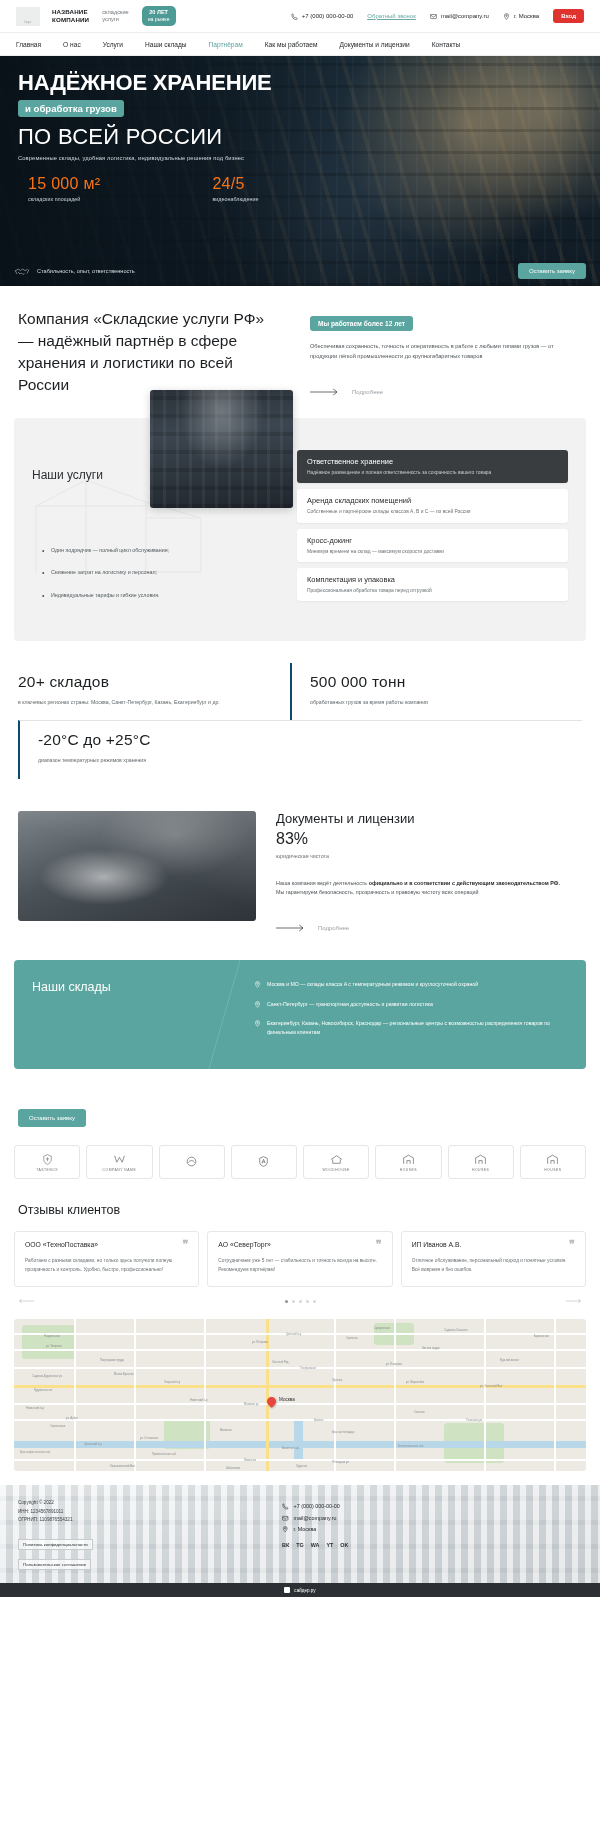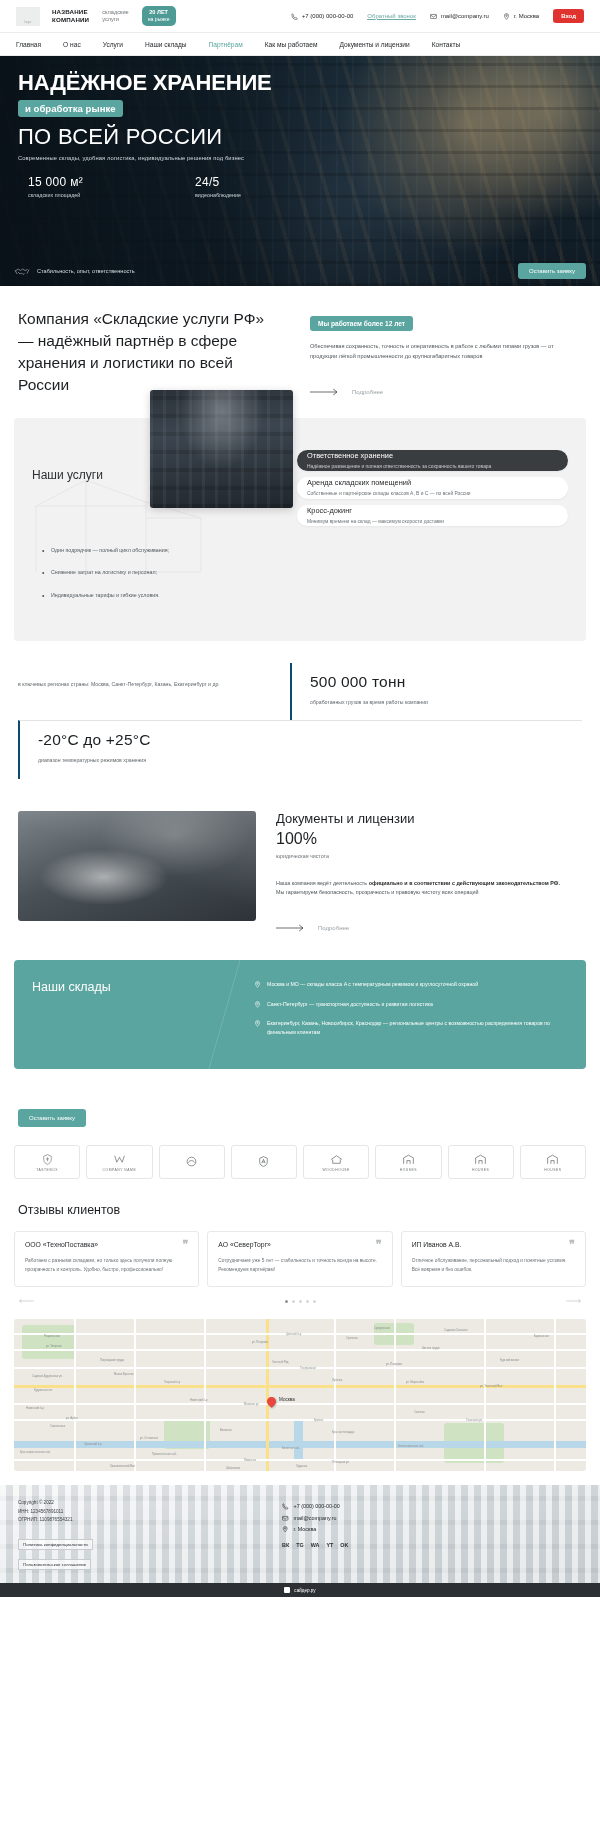--- a/index.html
+++ b/index.html
@@ -63,21 +63,21 @@
   }
   .hero-inner { position:absolute; inset:0; padding:16px 18px; }
   .h-title { font-size:22px; font-weight:bold; color:#fff; letter-spacing:-.2px; line-height:1; }
   .h-badge {
     display:inline-block; background:#5aa59f; color:#fff; font-size:9.6px; font-weight:bold;
     padding:3px 7px; border-radius:3px; margin-top:6px;
   }
   .h-title2 { font-size:22px; color:#fff; margin-top:9px; line-height:1; letter-spacing:.3px; font-weight:400; }
   .h-sub { font-size:5.8px; color:#cfd8dd; margin-top:7px; letter-spacing:.1px; }
   .h-stats { display:flex; gap:112px; margin-top:14px; padding-left:10px; }
-  .h-stat-n { font-size:12px; color:#ffffff; font-weight:400; letter-spacing:.3px; }
+  .h-stat-n { font-size:16px; color:#f97316; font-weight:400; letter-spacing:.3px; }
   .h-stat-l { font-size:5.4px; color:#c6d0d6; margin-top:3px; }
   .hero-bottom {
     position:absolute; left:0; right:0; bottom:0; height:30px;
     display:flex; align-items:center; padding:0 14px; gap:7px;
   }
   .hb-icon { width:16px; height:13px; opacity:.75; }
   .hb-text { font-size:5.6px; color:#d6dee3; }
   .cta-btn {
     margin-left:auto; background:#5aa59f; color:#fff; border:0; border-radius:3px;
     font-size:6px; padding:5px 11px; cursor:pointer;
@@ -109,21 +109,21 @@
     background:linear-gradient(175deg,#2a3138 0%,#3c4650 35%,#20262c 100%);
     box-shadow:0 2px 8px rgba(0,0,0,.18);
   }
   .svc-photo:after { content:""; position:absolute; inset:0;
     background:
       radial-gradient(ellipse at 50% 18%, rgba(255,255,255,.30), transparent 42%),
       repeating-linear-gradient(90deg, rgba(255,255,255,.05) 0 3px, transparent 3px 13px),
       repeating-linear-gradient(0deg, rgba(0,0,0,.14) 0 4px, transparent 4px 18px);
   }
   .svc-list { position:absolute; left:283px; right:18px; top:32px; }
-  .svc-item { background:#fff; border-radius:12px; padding:1px 10px; margin-bottom:6px; box-shadow:0 1px 2px rgba(0,0,0,.05); }
+  .svc-item { background:#fff; border-radius:3px; padding:7px 10px; margin-bottom:6px; box-shadow:0 1px 2px rgba(0,0,0,.05); }
   .svc-item.dark { background:#3a3d40; }
   .svc-n { font-size:7.4px; color:#1f2225; font-weight:400; }
   .svc-item.dark .svc-n { color:#fff; }
   .svc-d { font-size:4.9px; color:#6b7175; margin-top:3px; line-height:1.5; }
   .svc-item.dark .svc-d { color:#c8cccf; }
 
   
   .numbers { padding:22px 18px 8px; }
   .num-row { display:flex; gap:0; }
   .num-cell { flex:1; padding:10px 14px 14px 0; }
@@ -277,21 +277,21 @@
     <a href="#">Как мы работаем</a>
     <a href="#">Документы и лицензии</a>
     <a href="#">Контакты</a>
   </nav>
 
   <section class="hero">
     <div class="hero-bg"></div>
     <div class="hero-vig"></div>
     <div class="hero-inner">
       <div class="h-title">НАДЁЖНОЕ ХРАНЕНИЕ</div>
-      <div class="h-badge">и обработка рынке</div>
+      <div class="h-badge">и обработка грузов</div>
       <div class="h-title2">ПО ВСЕЙ РОССИИ</div>
       <div class="h-sub">Современные склады, удобная логистика, индивидуальные решения под бизнес</div>
       <div class="h-stats">
         <div>
           <div class="h-stat-n">15 000 м²</div>
           <div class="h-stat-l">складских площадей</div>
         </div>
         <div>
           <div class="h-stat-n">24/5</div>
           <div class="h-stat-l">видеонаблюдение</div>
@@ -346,46 +346,51 @@
         <div class="svc-d">Надёжное размещение и полная ответственность за сохранность вашего товара</div>
       </div>
       <div class="svc-item">
         <div class="svc-n">Аренда складских помещений</div>
         <div class="svc-d">Собственные и партнёрские склады классов A, B и C — по всей России</div>
       </div>
       <div class="svc-item">
         <div class="svc-n">Кросс-докинг</div>
         <div class="svc-d">Минимум времени на склад — максимум скорости доставки</div>
       </div>
+      <div class="svc-item">
+        <div class="svc-n">Комплектация и упаковка</div>
+        <div class="svc-d">Профессиональная обработка товара перед отгрузкой</div>
+      </div>
     </div>
   </section>
 
   <section class="numbers">
     <div class="num-row">
       <div class="num-cell">
+        <div class="num-v">20+ складов</div>
         <div class="num-l">в ключевых регионах страны: Москва, Санкт-Петербург, Казань, Екатеринбург и др.</div>
       </div>
       <div class="num-cell b">
         <div class="num-v">500 000 тонн</div>
         <div class="num-l">обработанных грузов за время работы компании</div>
       </div>
     </div>
     <div class="num-row">
       <div class="num-cell b">
         <div class="num-v">-20°С до +25°С</div>
         <div class="num-l">диапазон температурных режимов хранения</div>
       </div>
     </div>
   </section>
 
   <section class="docs">
     <div class="docs-img"></div>
     <div class="docs-r">
       <h2 class="docs-h">Документы и лицензии</h2>
-      <div class="docs-n">100%</div>
+      <div class="docs-n">83%</div>
       <div class="docs-s">юридическая чистота</div>
       <p class="docs-p"><span>Наша компания ведёт деятельность </span><b>официально и в соответствии с действующим законодательством РФ.</b><br><span>Мы гарантируем безопасность, прозрачность и правовую чистоту всех операций</span></p>
       <div class="more-link">
         <svg class="arrow-long" viewBox="0 0 40 10" fill="none" stroke="#3a4044" stroke-width="1">
             <path d="M0 5h36M31 1l5 4-5 4"></path>
           </svg>
         <span class="more-txt">Подробнее</span>
       </div>
     </div>
   </section>

